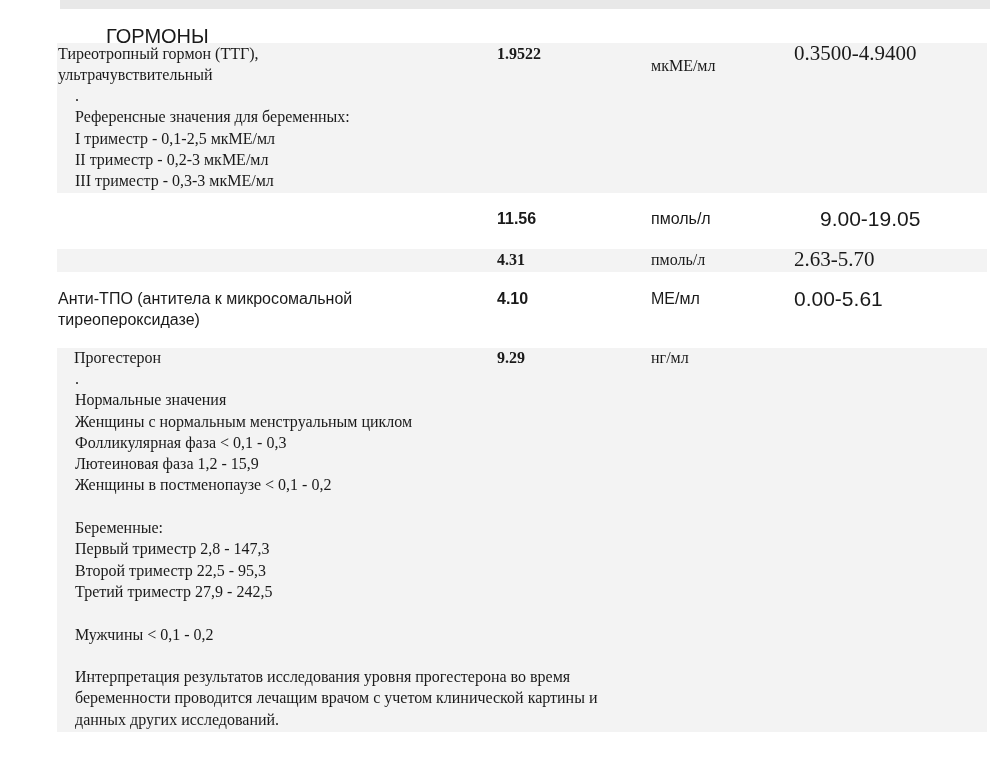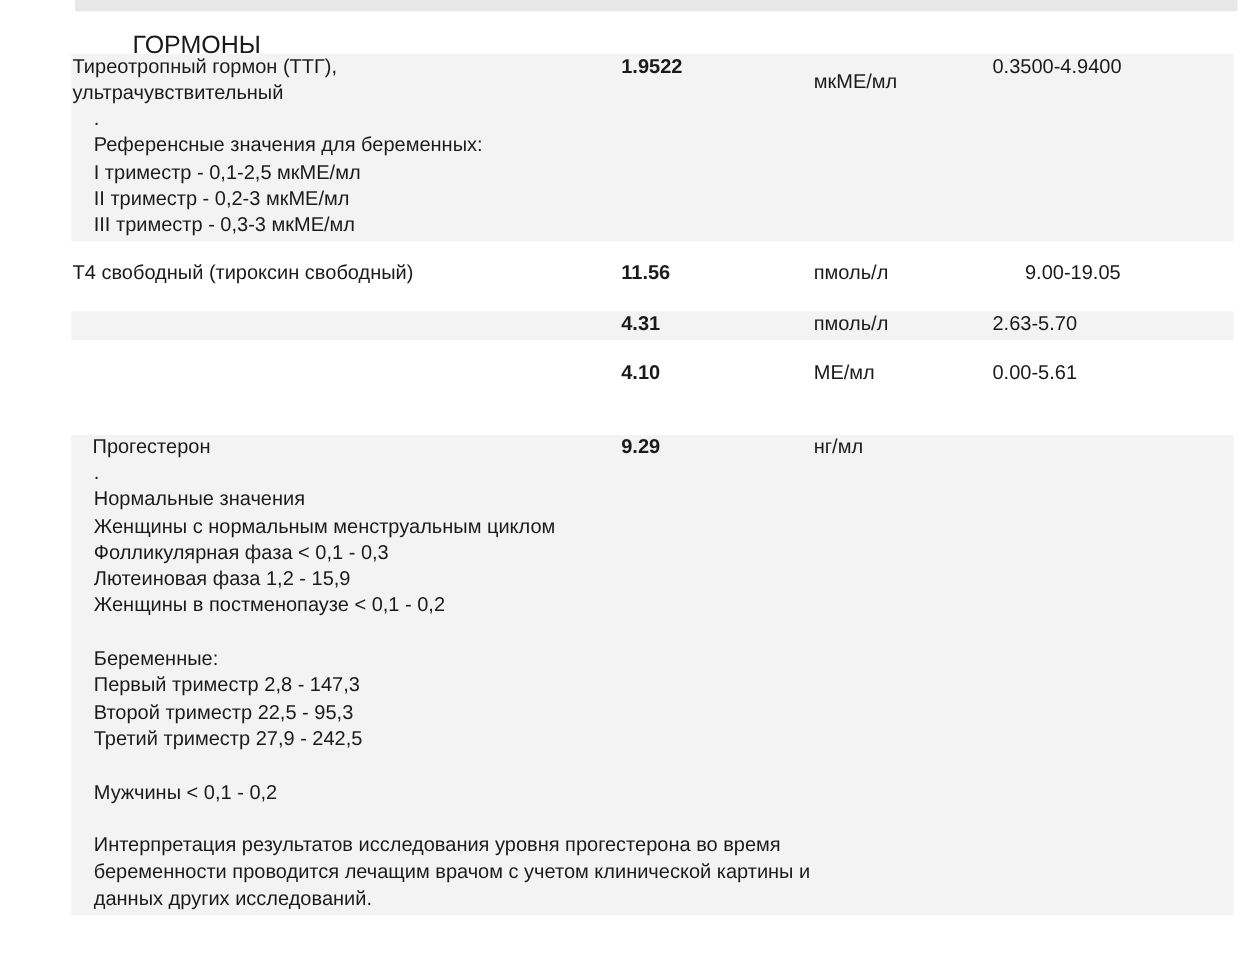--- a/index.html
+++ b/index.html
@@ -8,34 +8,34 @@
     font-family: "Liberation Sans", sans-serif; color: #1a1a1a;
   }
   .top-strip {
     position: absolute; left: 60px; top: 0; width: 930px; height: 9px;
     background: #e8e8e8;
   }
   .section-title {
     position: absolute; left: 58px; top: 26px; font-size: 20px; line-height: 20px; margin-left: 48px;
   }
   .row { position: absolute; left: 57px; width: 930px; }
-  .row.shaded { background: #f3f3f3; }
+  .row.shaded { background: #f3f3f3; font-family: Liberation Serif, serif; }
   .name {
     position: absolute; left: 1px; top: 0; width: 420px;
     font-size: 16px; line-height: 21px;
   }
   .value {
     position: absolute; left: 440px; width: 93px; text-align: left;
     font-weight: bold; font-size: 16px; line-height: 21px;
   }
   .unit {
     position: absolute; left: 594px; font-size: 16px; line-height: 21px;
   }
   .range {
-    position: absolute; left: 737px; font-size: 16px; line-height: 21px; text-align: center;
+    position: absolute; left: 737px; font-size: 21px; line-height: 21px; text-align: center;
   }
   .note {
     position: absolute; left: 18px; font-size: 16px; line-height: 21.3px;
     white-space: pre-line; width: 700px;
   }
 </style>
 </head>
 <body>
 
 <div class="top-strip"></div>
@@ -48,33 +48,34 @@
   <div class="unit" style="top:12px;">мкМЕ/мл</div>
   <div class="range" style="top:0;">0.3500-4.9400</div>
   <div class="note" style="top:42px;">.
 Референсные значения для беременных:
 I триместр - 0,1-2,5 мкМЕ/мл
 II триместр - 0,2-3 мкМЕ/мл
 III триместр - 0,3-3 мкМЕ/мл</div>
 </div>
 
 <div class="row" style="top:208px;height:24px;">
-  <div class="name">Т4 свободный (тироксин свободный)</div>
   <div class="value" style="top:0;">11.56</div>
   <div class="unit" style="top:0;">пмоль/л</div>
   <div class="range" style="top:0;margin-left:26px;">9.00-19.05</div>
 </div>
 
 <div class="row shaded" style="top:249px;height:23px;">
   <div class="value" style="top:0;">4.31</div>
   <div class="unit" style="top:0;">пмоль/л</div>
   <div class="range" style="top:0;">2.63-5.70</div>
 </div>
 
 <div class="row" style="top:288px;height:46px;">
+  <div class="name" style="white-space:pre-line;">Анти-ТПО (антитела к микросомальной
+тиреопероксидазе)</div>
   <div class="value" style="top:0;">4.10</div>
   <div class="unit" style="top:0;">МЕ/мл</div>
   <div class="range" style="top:0;">0.00-5.61</div>
 </div>
 
 <div class="row shaded" style="top:348px;height:384px;">
   <div class="name" style="top:-1px;margin-left:16px;">Прогестерон</div>
   <div class="value" style="top:-1px;">9.29</div>
   <div class="unit" style="top:-1px;">нг/мл</div>
   <div class="range" style="top:-1px;"></div>

